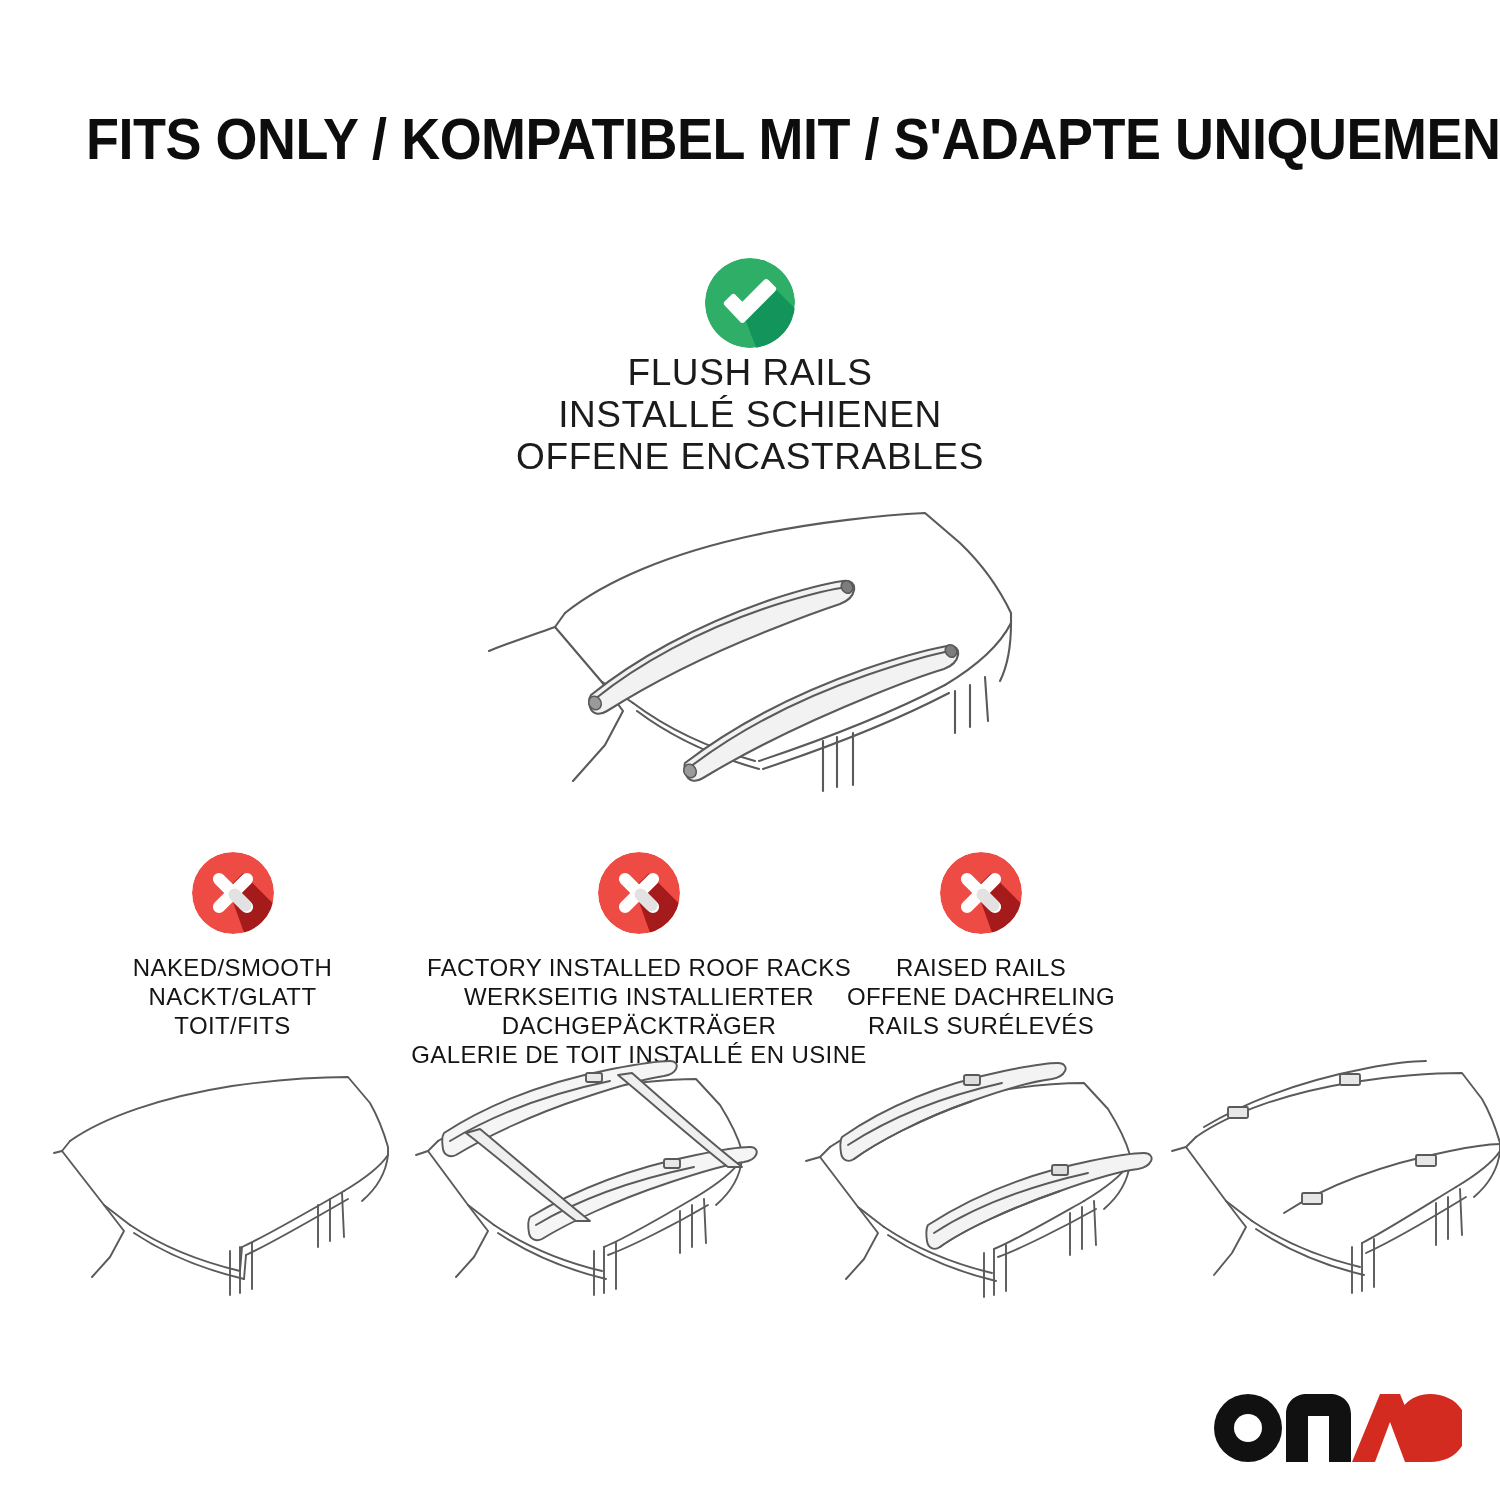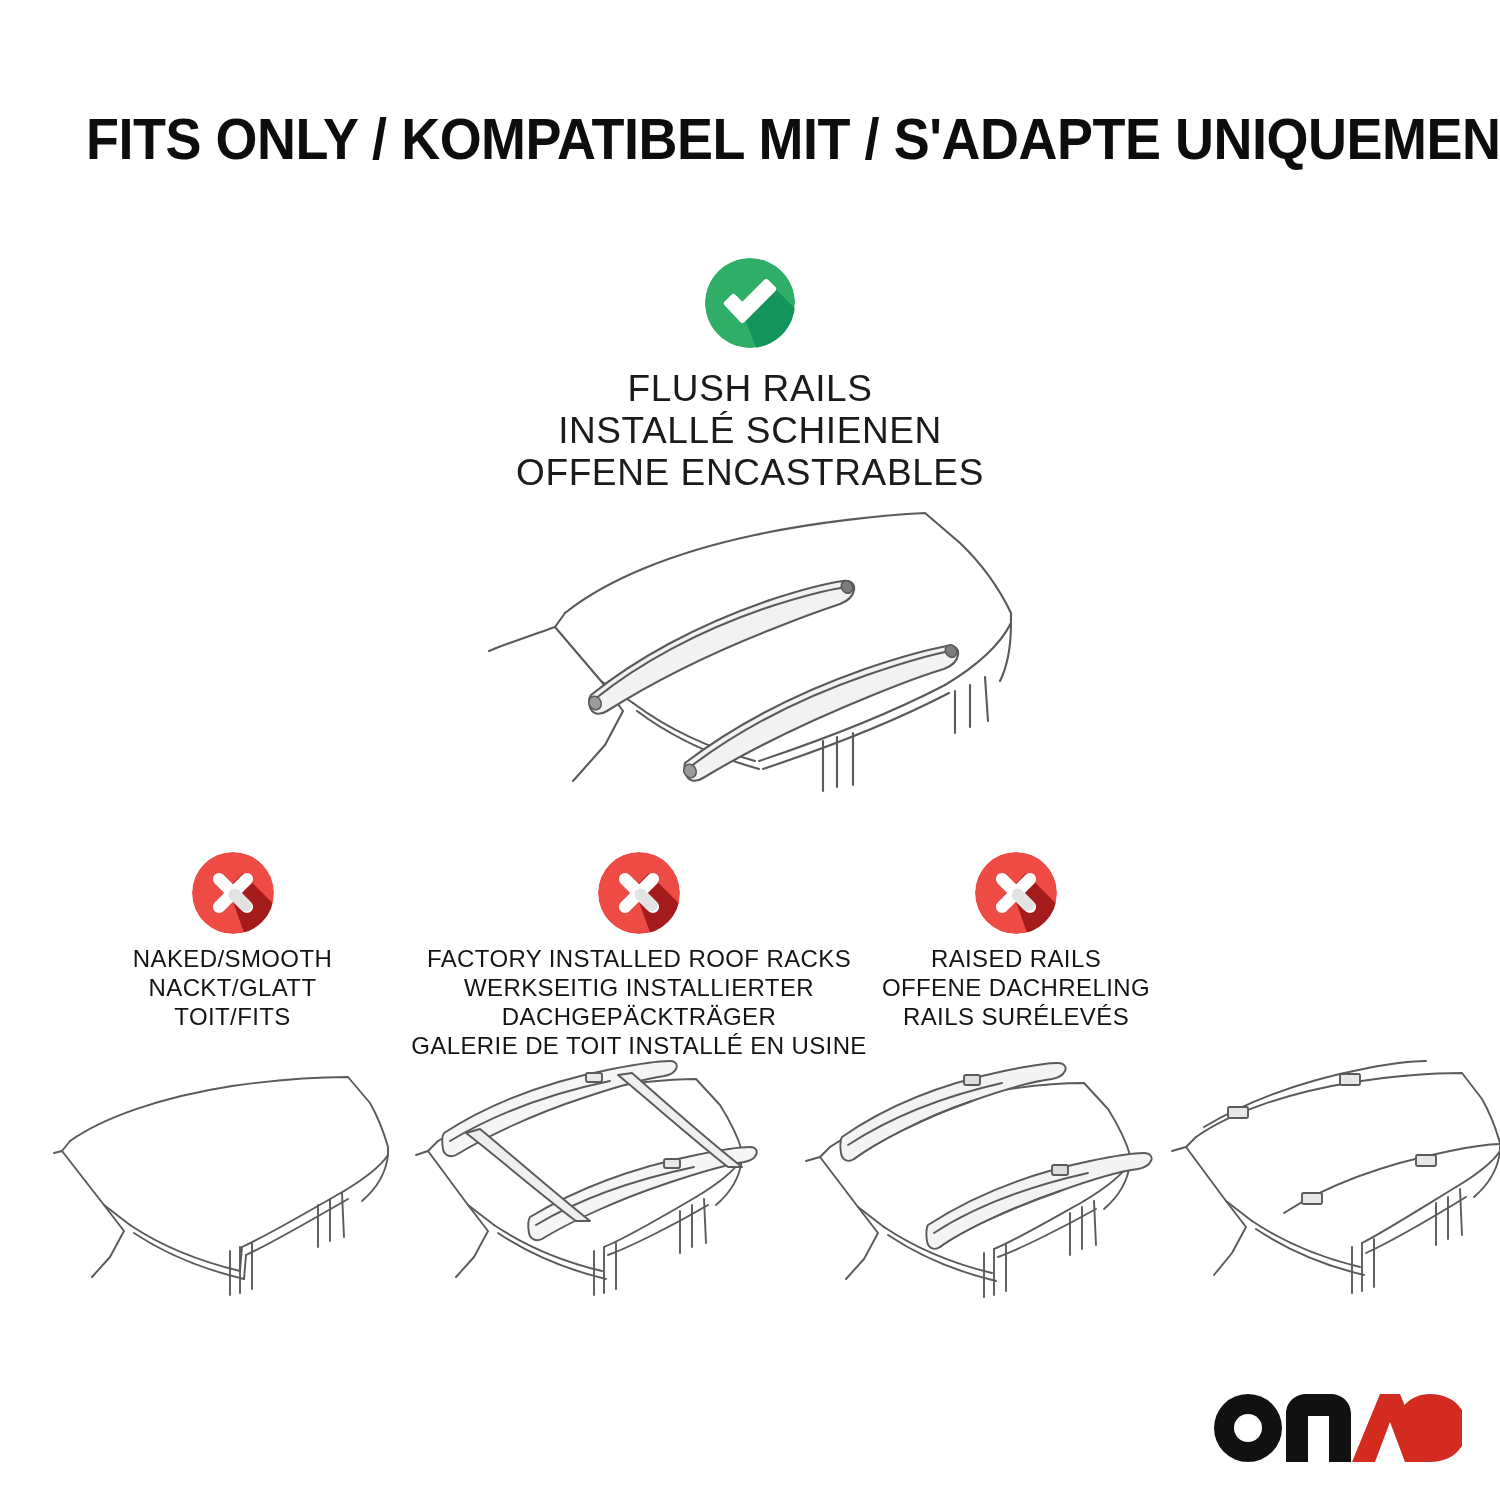--- a/index.html
+++ b/index.html
@@ -53,51 +53,51 @@
   #approved-badge { width: 90px; height: 90px; }
 
   .badge-caption {
     font-family: "Liberation Sans", sans-serif;
     font-weight: 400;
     font-size: 37px;
     line-height: 42px;
     color: #1b1b1b;
     letter-spacing: 0.6px;
   }
-  #approved-caption { margin-top: 16px; }
+  #approved-caption { }
 
   
   #flush-illustration {
     position: absolute;
     left: 455px;
     top: 495px;
     width: 600px;
     height: 300px;
   }
 
   
   .reject-col {
     position: absolute;
     top: 852px;
     text-align: center;
   }
   .reject-badge { width: 82px; height: 82px; }
   .reject-caption {
-    margin-top: 6px;
+    margin-top: 15px;
     font-family: "Liberation Sans", sans-serif;
     font-weight: 400;
     font-size: 24px;
     line-height: 29px;
     color: #141414;
     letter-spacing: 0.4px;
   }
 
   #col-1 { left: 35px;   width: 395px; }
   #col-2 { left: 399px;  width: 480px; }
-  #col-3 { left: 851px;  width: 330px; }
+  #col-3 { left: 816px;  width: 330px; }
   #col-4 { left: 1168px; width: 320px; }
 
   .reject-illustration {
     position: absolute;
     top: 1055px;
     height: 255px;
   }
   #ill-1 { left: 52px;   width: 370px; }
   #ill-2 { left: 408px;  width: 380px; }
   #ill-3 { left: 796px;  width: 380px; }

